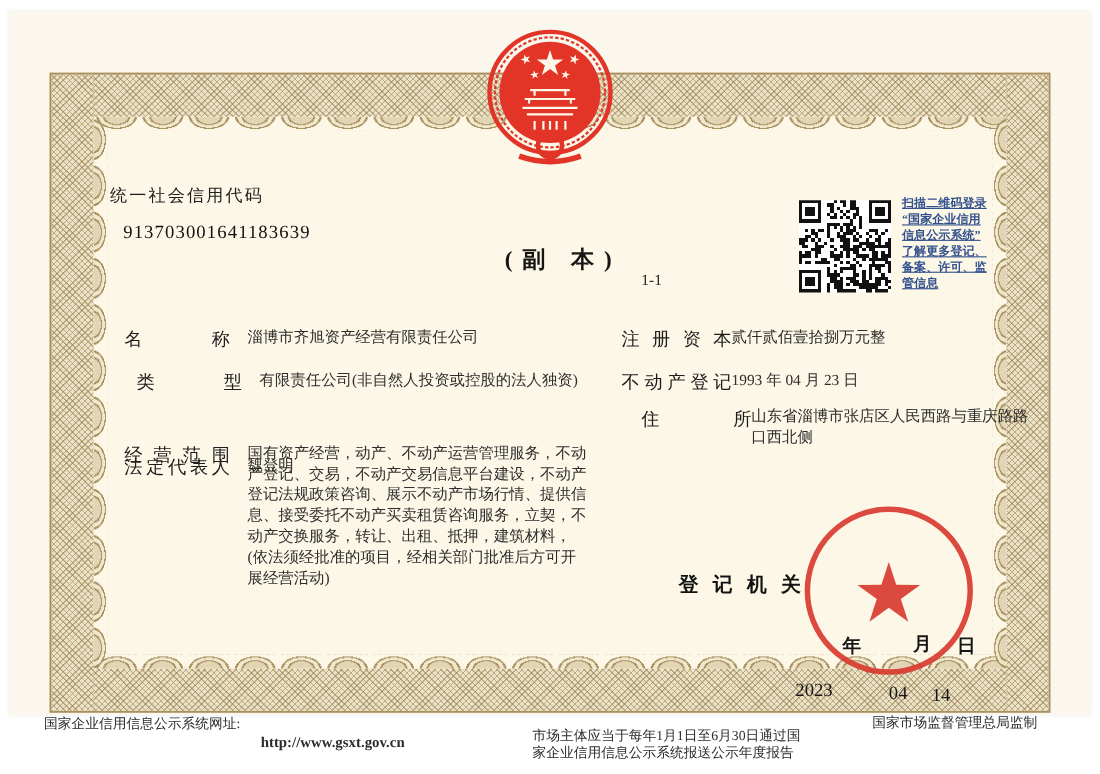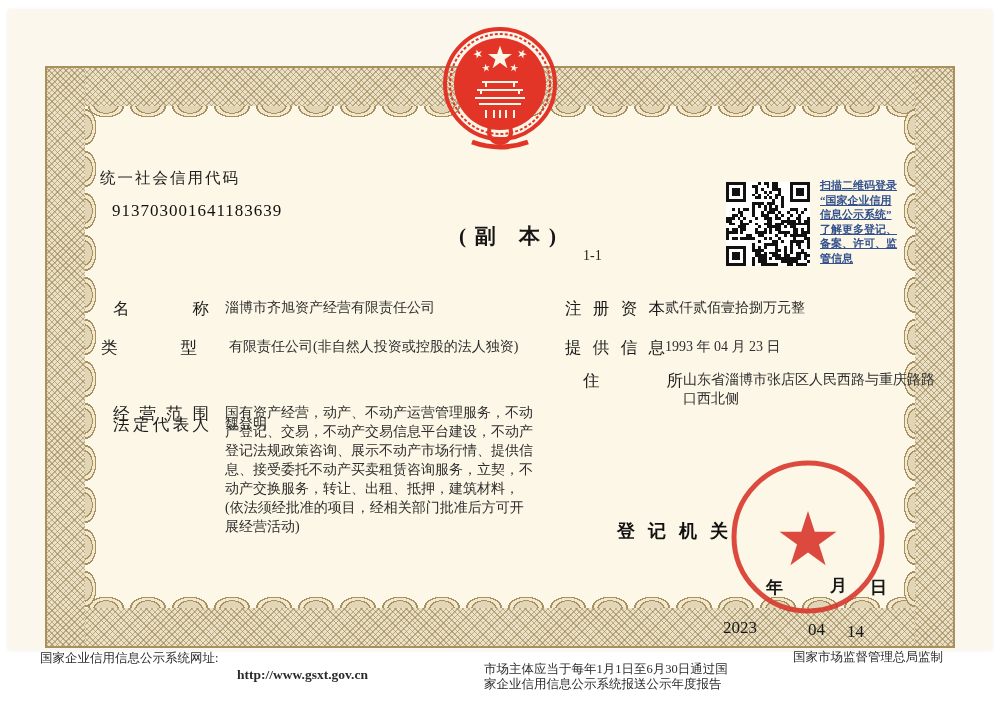--- a/index.html
+++ b/index.html
@@ -62,21 +62,21 @@
   .page-number{position:absolute;left:575px;top:238px;font-size:14px;color:#222;}
   .qr{position:absolute;left:718px;top:172px;width:84px;height:84px;}
   .qr-note{position:absolute;left:812px;top:168px;width:104px;
     font-size:11px;line-height:14.5px;color:#33518e;white-space:pre-line;font-weight:600;text-decoration:underline;}
   .flabel{display:inline-block;text-align:justify;text-align-last:justify;
     font-size:16.5px;color:#1c1c1c;letter-spacing:0;}
   .row{position:absolute;display:flex;}
   .row .val{font-size:14px;line-height:19px;color:#2e2e2e;}
   .rowsL .flabel{width:96px;margin-right:16px;flex:0 0 96px;}
   .rowsR .flabel{width:100px;flex:0 0 100px;}
-  .r-l1{left:105px;top:288px;} .r-l2{left:93px;top:327px;gap:16px;} .r-l3{left:105px;top:388px;margin-top:16px;}
+  .r-l1{left:105px;top:288px;} .r-l2{left:116px;top:327px;} .r-l3{left:105px;top:388px;margin-top:16px;}
   .r-l4{left:105px;top:393px;width:425px;}
   .r-l4 .val{width:312px;}
   .r-r1{left:557px;top:288px;} .r-r2{left:557px;top:327px;} .r-r3{left:575px;top:360px;}
   .r-r3 .val{width:256px;}
   .reg-label{position:absolute;left:609px;top:509px;
     font-family:"DejaVu Sans","Liberation Sans",sans-serif;font-weight:700;
     font-size:18px;letter-spacing:13px;color:#111;}
   .seal{position:absolute;left:715px;top:442px;z-index:7;opacity:.9;}
   .date-row{position:absolute;left:0;top:0;z-index:6;}
   .date-row span{position:absolute;font-size:17px;color:#161616;}
@@ -479,21 +479,21 @@
         <span class="val">国有资产经营，动产、不动产运营管理服务，不动产登记、交易，不动产交易信息平台建设，不动产登记法规政策咨询、展示不动产市场行情、提供信息、接受委托不动产买卖租赁咨询服务，立契，不动产交换服务，转让、出租、抵押，建筑材料，(依法须经批准的项目，经相关部门批准后方可开展经营活动)</span>
       </div>
     </div>
 
     <div class="rowsR">
       <div class="row r-r1">
         <span class="flabel">注册资本</span>
         <span class="val">贰仟贰佰壹拾捌万元整</span>
       </div>
       <div class="row r-r2">
-        <span class="flabel">提供信息</span>
+        <span class="flabel">不动产登记</span>
         <span class="val">1993 年 04 月 23 日</span>
       </div>
       <div class="row r-r3">
         <span class="flabel">住所</span>
         <span class="val">山东省淄博市张店区人民西路与重庆路路口西北侧</span>
       </div>
     </div>
 
     <div class="reg-label">登记机关</div>
 

